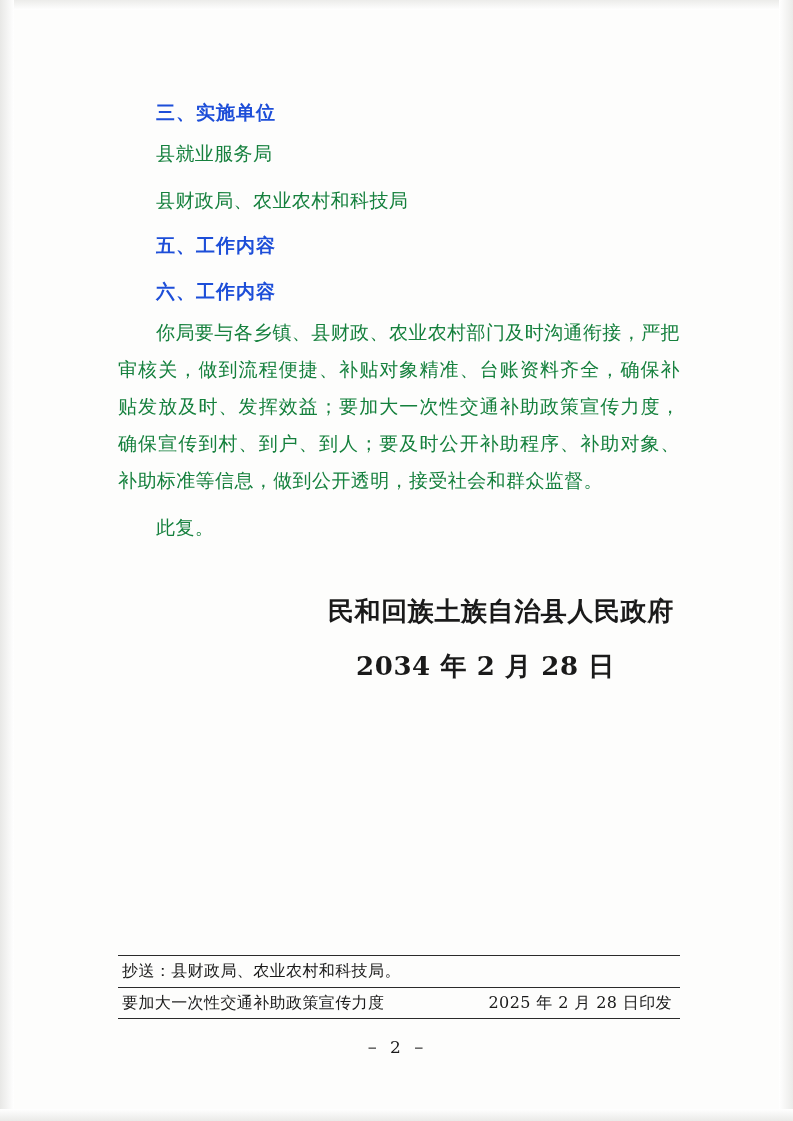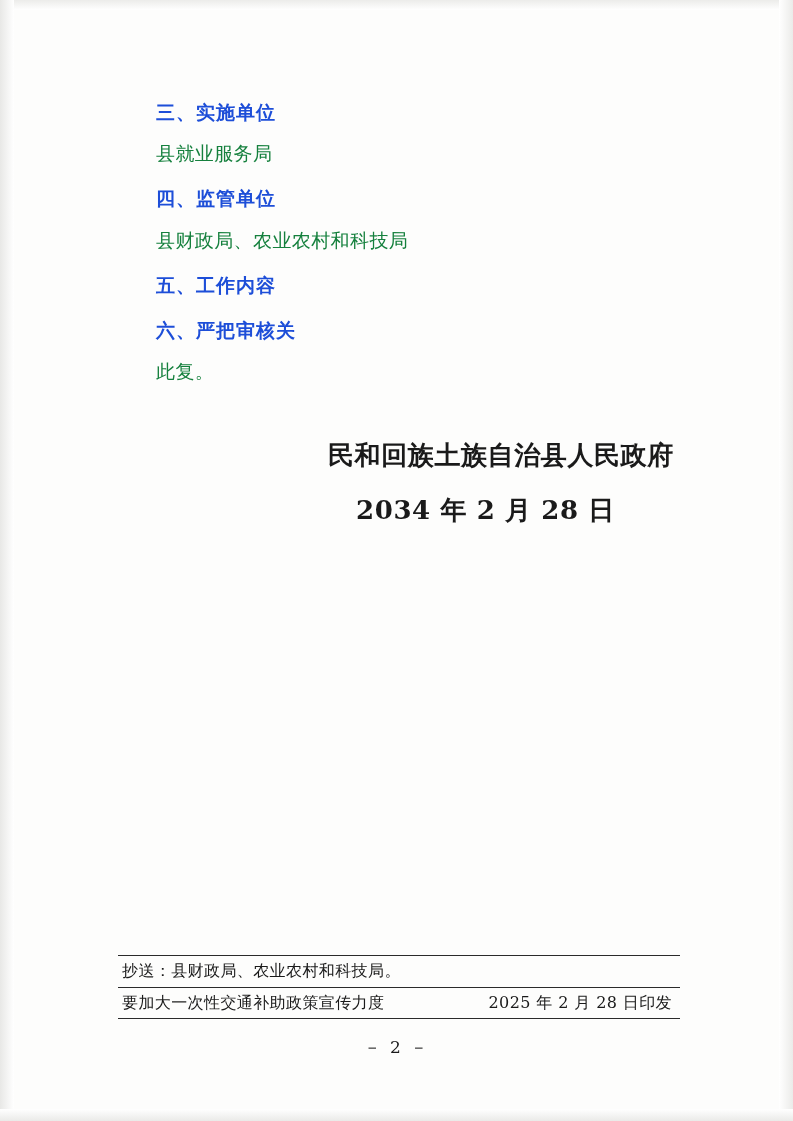--- a/index.html
+++ b/index.html
@@ -131,30 +131,30 @@
   <div class="edge edge-right"></div>
   <div class="edge edge-bottom"></div>
 
   <div class="content">
 
     <h2 class="heading">三、实施单位</h2>
     <p class="para indent">县就业服务局</p>
 
     <div class="gap-sm"></div>
 
-    <h2 class="heading">四、监管单位</h2>
     <p class="para indent">县财政局、农业农村和科技局</p>
 
     <div class="gap-sm"></div>
 
     <h2 class="heading">五、工作内容</h2>
 
     <div class="gap-sm"></div>
 
-    <h2 class="heading">六、严把审核关</h2>
+    <h2 class="heading">六、工作内容</h2>
+    <p class="para indent body-block">你局要与各乡镇、县财政、农业农村部门及时沟通衔接，严把审核关，做到流程便捷、补贴对象精准、台账资料齐全，确保补贴发放及时、发挥效益；要加大一次性交通补助政策宣传力度，确保宣传到村、到户、到人；要及时公开补助程序、补助对象、补助标准等信息，做到公开透明，接受社会和群众监督。</p>
     <p class="para indent">此复。</p>
 
     <div class="signature">
       <div class="sig-line">民和回族土族自治县人民政府</div>
       <div class="sig-line sig-date">2034 年 2 月 28 日</div>
     </div>
 
   </div>
 
   <div class="footer">

